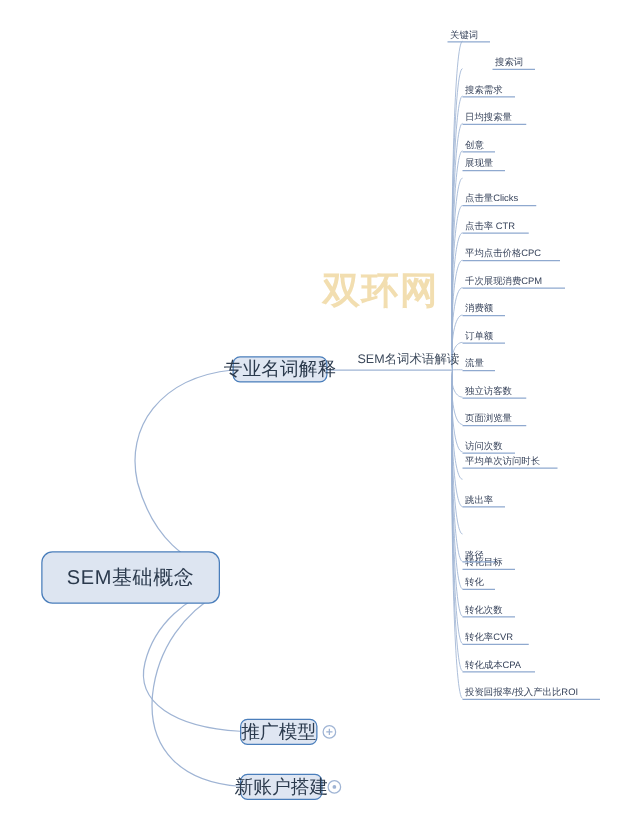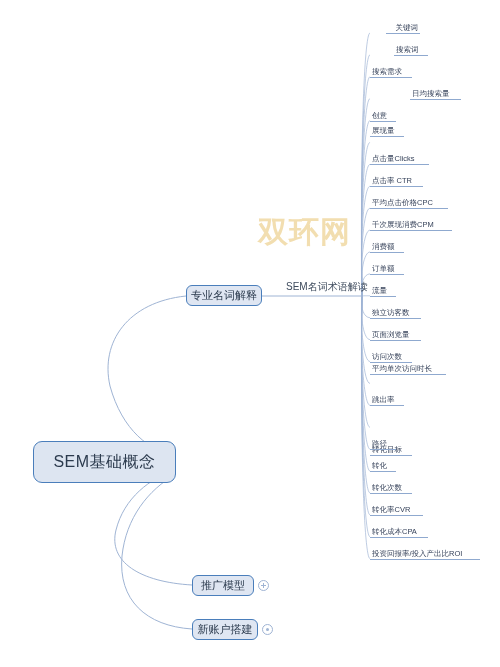--- a/index.html
+++ b/index.html
@@ -44,21 +44,21 @@
     width:143px;height:42px;
     border-radius:9px;
     border:1px solid #4a7ebb;
     background:#dde5f1;
     font-size:16px;
     letter-spacing:0.5px;
     box-shadow:0 0 0 0 rgba(0,0,0,0);
   }
   .node.branch{
     height:21px;
-    font-size:11px;
+    font-size:15px;
     border-radius:6px;
     padding:0 16px;
   }
   .b0{left:186px;top:285px;width:76px;}
   .b1{left:192px;top:575px;width:62px;}
   .b2{left:192px;top:619px;width:66px;}
 
   
   .toggle{
     position:absolute;
@@ -138,33 +138,33 @@
   <div class="node branch b2">
     <span>新账户搭建</span>
   </div>
 
   <div class="toggle plus t1"></div>
   <div class="toggle dot t2"></div>
 
   <div class="midlabel">SEM名词术语解读</div>
 
   <div id="leaves">
-      <div class="leaf" style="left: 386px; top: 23px; width: 34px; text-align: right;">
+      <div class="leaf" style="left: 358px; top: 23px; width: 34px;">
         <span class="txt">关键词</span>
         <span class="rule"></span>
       </div>
       <div class="leaf" style="left: 370px; top: 44.9px; width: 34px; margin-left: 24px;">
         <span class="txt">搜索词</span>
         <span class="rule"></span>
       </div>
       <div class="leaf" style="left: 370px; top: 66.8px; width: 42px;">
         <span class="txt">搜索需求</span>
         <span class="rule"></span>
       </div>
-      <div class="leaf" style="left: 370px; top: 88.7px; width: 51px; margin-left: 40px;">
+      <div class="leaf" style="left: 370px; top: 88.7px; width: 51px;">
         <span class="txt">日均搜索量</span>
         <span class="rule"></span>
       </div>
       <div class="leaf" style="left: 370px; top: 110.6px; width: 26px;">
         <span class="txt">创意</span>
         <span class="rule"></span>
       </div>
       <div class="leaf" style="left: 370px; top: 126px; width: 34px;">
         <span class="txt">展现量</span>
         <span class="rule"></span>

